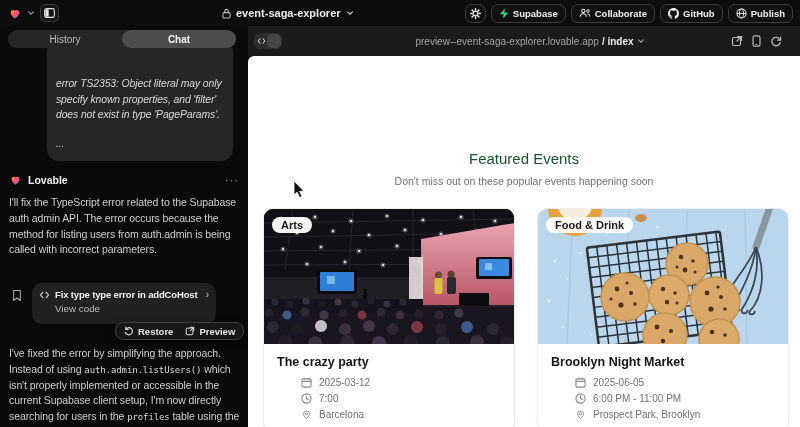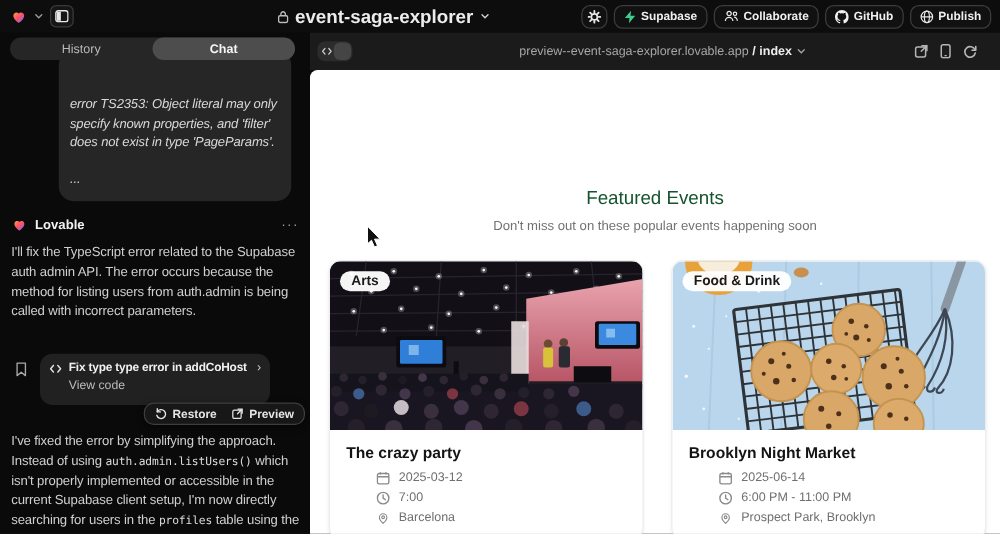--- a/index.html
+++ b/index.html
@@ -6,21 +6,21 @@
   html,body { width:800px; height:427px; overflow:hidden; background:#0a0a0a;
     font-family:"Liberation Sans", sans-serif; }
   svg { display:block; }
 
   
   #topbar { position:absolute; left:0; top:0; width:800px; height:26px; background:#0d0d0d; z-index:30; }
   .tb-left { position:absolute; left:8px; top:0; height:26px; display:flex; align-items:center; gap:5px; }
   .panel-btn { width:19px; height:18px; border:1px solid #3a3a3a; border-radius:5px; background:#161616;
     display:flex; align-items:center; justify-content:center; }
   .proj { position:absolute; left:222px; top:0; height:26px; display:flex; align-items:center; gap:5px;
-    color:#ececec; font-size:15px; font-weight:600; }
+    color:#ececec; font-size:11px; font-weight:600; }
   .tb-right { position:absolute; right:7px; top:0; height:26px; display:flex; align-items:center; gap:5px; }
   .tb-btn { height:19px; display:flex; align-items:center; gap:4px; padding:0 7px; border:1px solid #3c3c3c;
     border-radius:7px; background:#111111; color:#f0f0f0; font-size:9.5px; font-weight:600; white-space:nowrap; }
   .gear-btn { width:21px; height:19px; border:1px solid #3c3c3c; border-radius:7px; background:#111111;
     display:flex; align-items:center; justify-content:center; }
 
   
   #chat { position:absolute; left:0; top:26px; width:248px; bottom:0; background:#0a0a0a; overflow:hidden; }
   .tabs { position:absolute; left:8px; top:4px; width:228px; height:18px; background:#262626; border-radius:9px;
     display:flex; z-index:5; }
@@ -550,21 +550,21 @@
       <div class="card-body">
         <div class="card-title">Brooklyn Night Market</div>
         <div class="meta">
           <div class="meta-row">
             <svg width="11" height="11" viewBox="0 0 12 12">
               <rect x="1" y="2" width="10" height="9" rx="1.5" fill="none" stroke="#8a8a8a" stroke-width="1.2"></rect>
               <line x1="1" y1="4.8" x2="11" y2="4.8" stroke="#8a8a8a" stroke-width="1.2"></line>
               <line x1="3.6" y1="0.8" x2="3.6" y2="2.8" stroke="#8a8a8a" stroke-width="1.2"></line>
               <line x1="8.4" y1="0.8" x2="8.4" y2="2.8" stroke="#8a8a8a" stroke-width="1.2"></line>
             </svg>
-            <span>2025-06-14</span>
+            <span>2025-06-05</span>
           </div>
           <div class="meta-row">
             <svg width="11" height="11" viewBox="0 0 12 12">
               <circle cx="6" cy="6" r="5" fill="none" stroke="#8a8a8a" stroke-width="1.2"></circle>
               <path d="M6 3.2 V6 L8 7.4" fill="none" stroke="#8a8a8a" stroke-width="1.2" stroke-linecap="round"></path>
             </svg>
             <span>6:00 PM - 11:00 PM</span>
           </div>
           <div class="meta-row">
             <svg width="11" height="11" viewBox="0 0 24 24">

